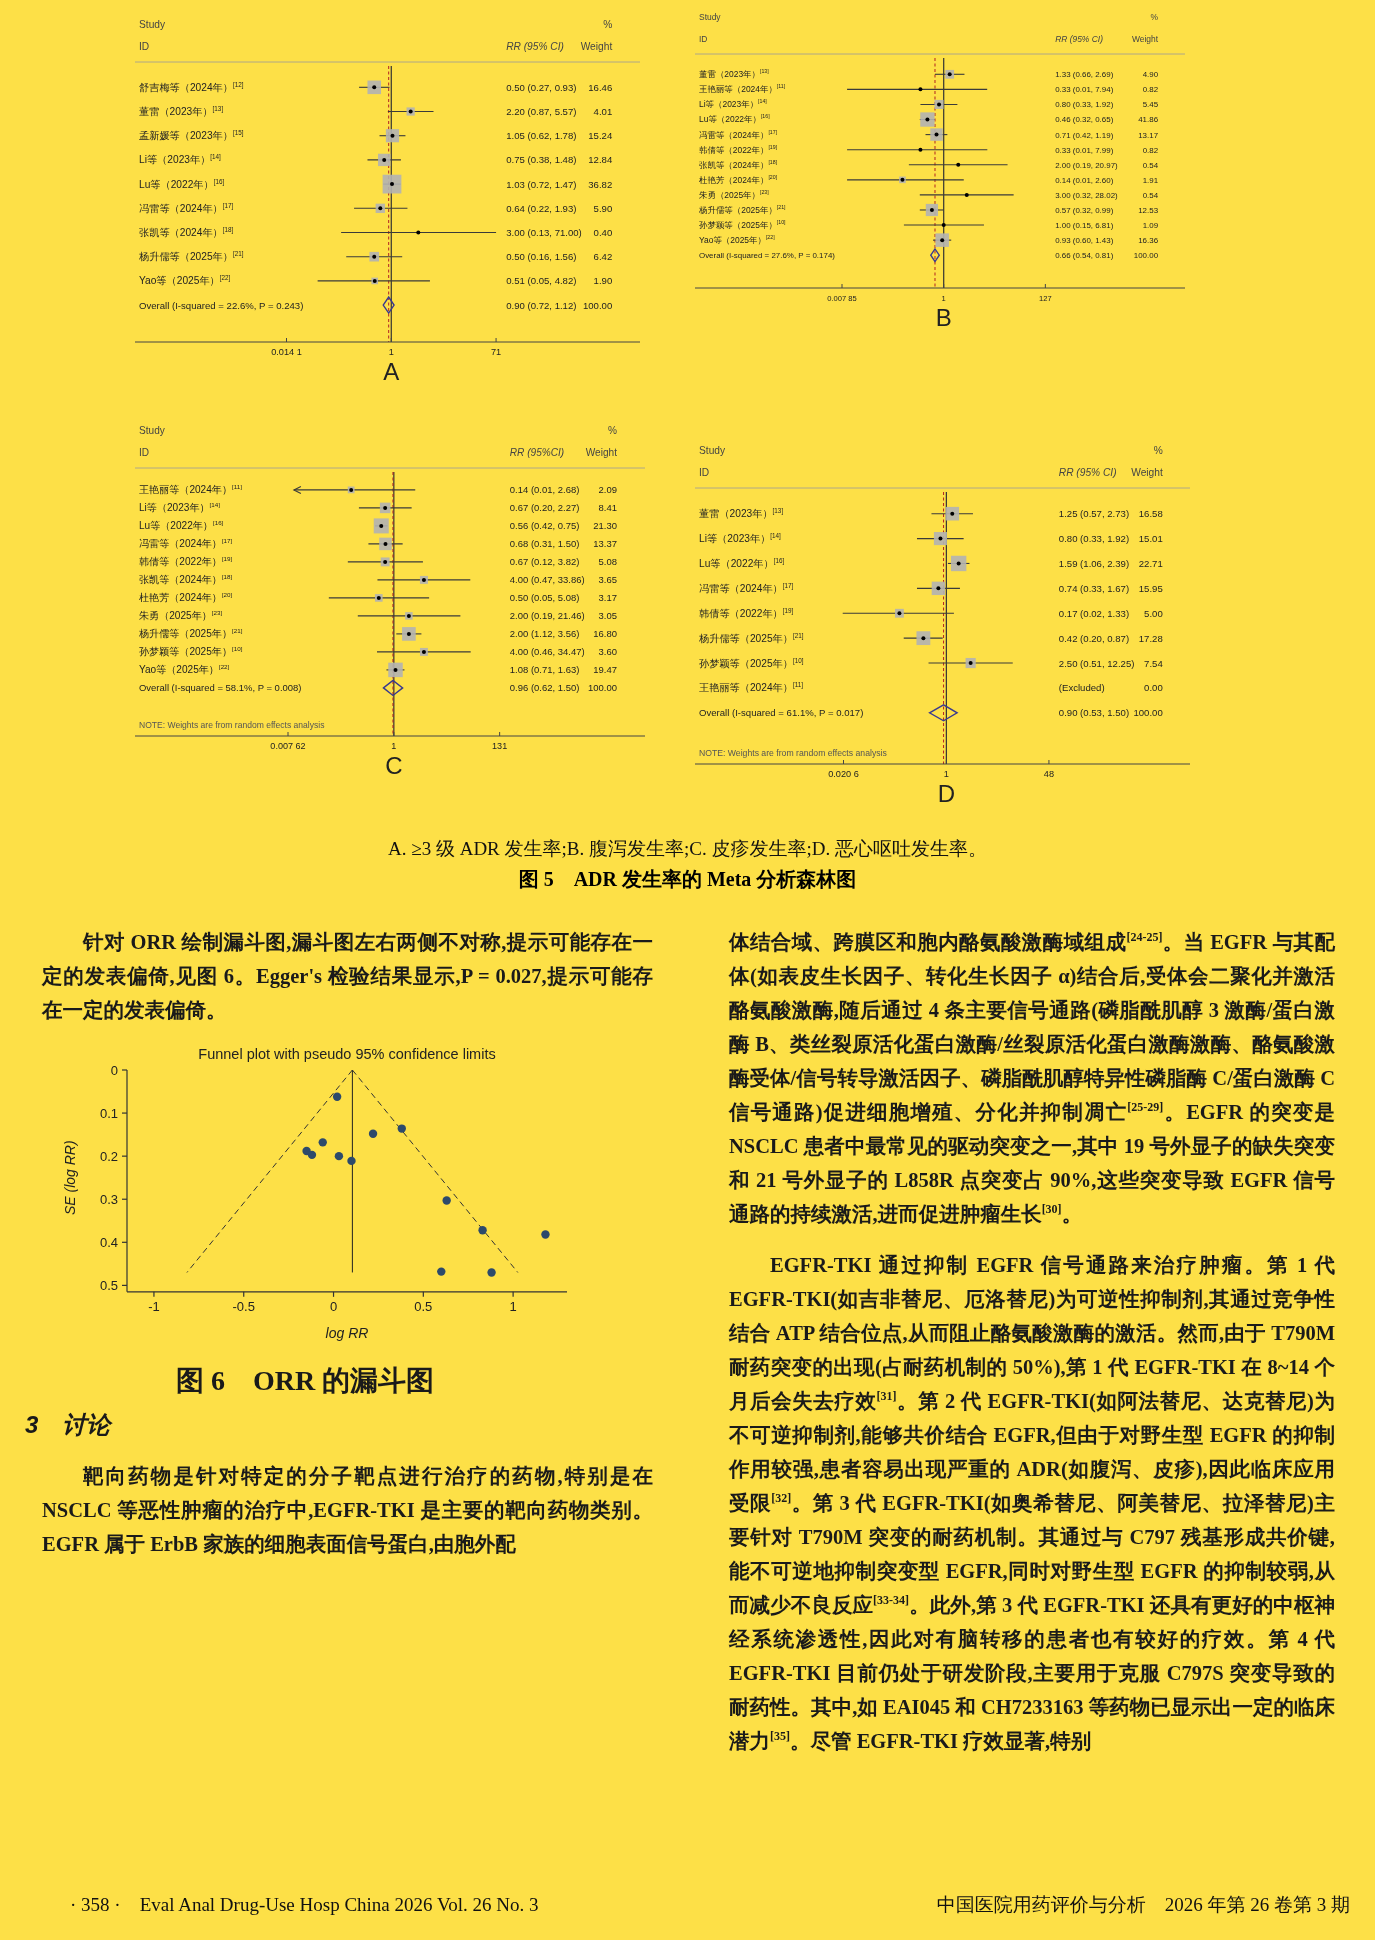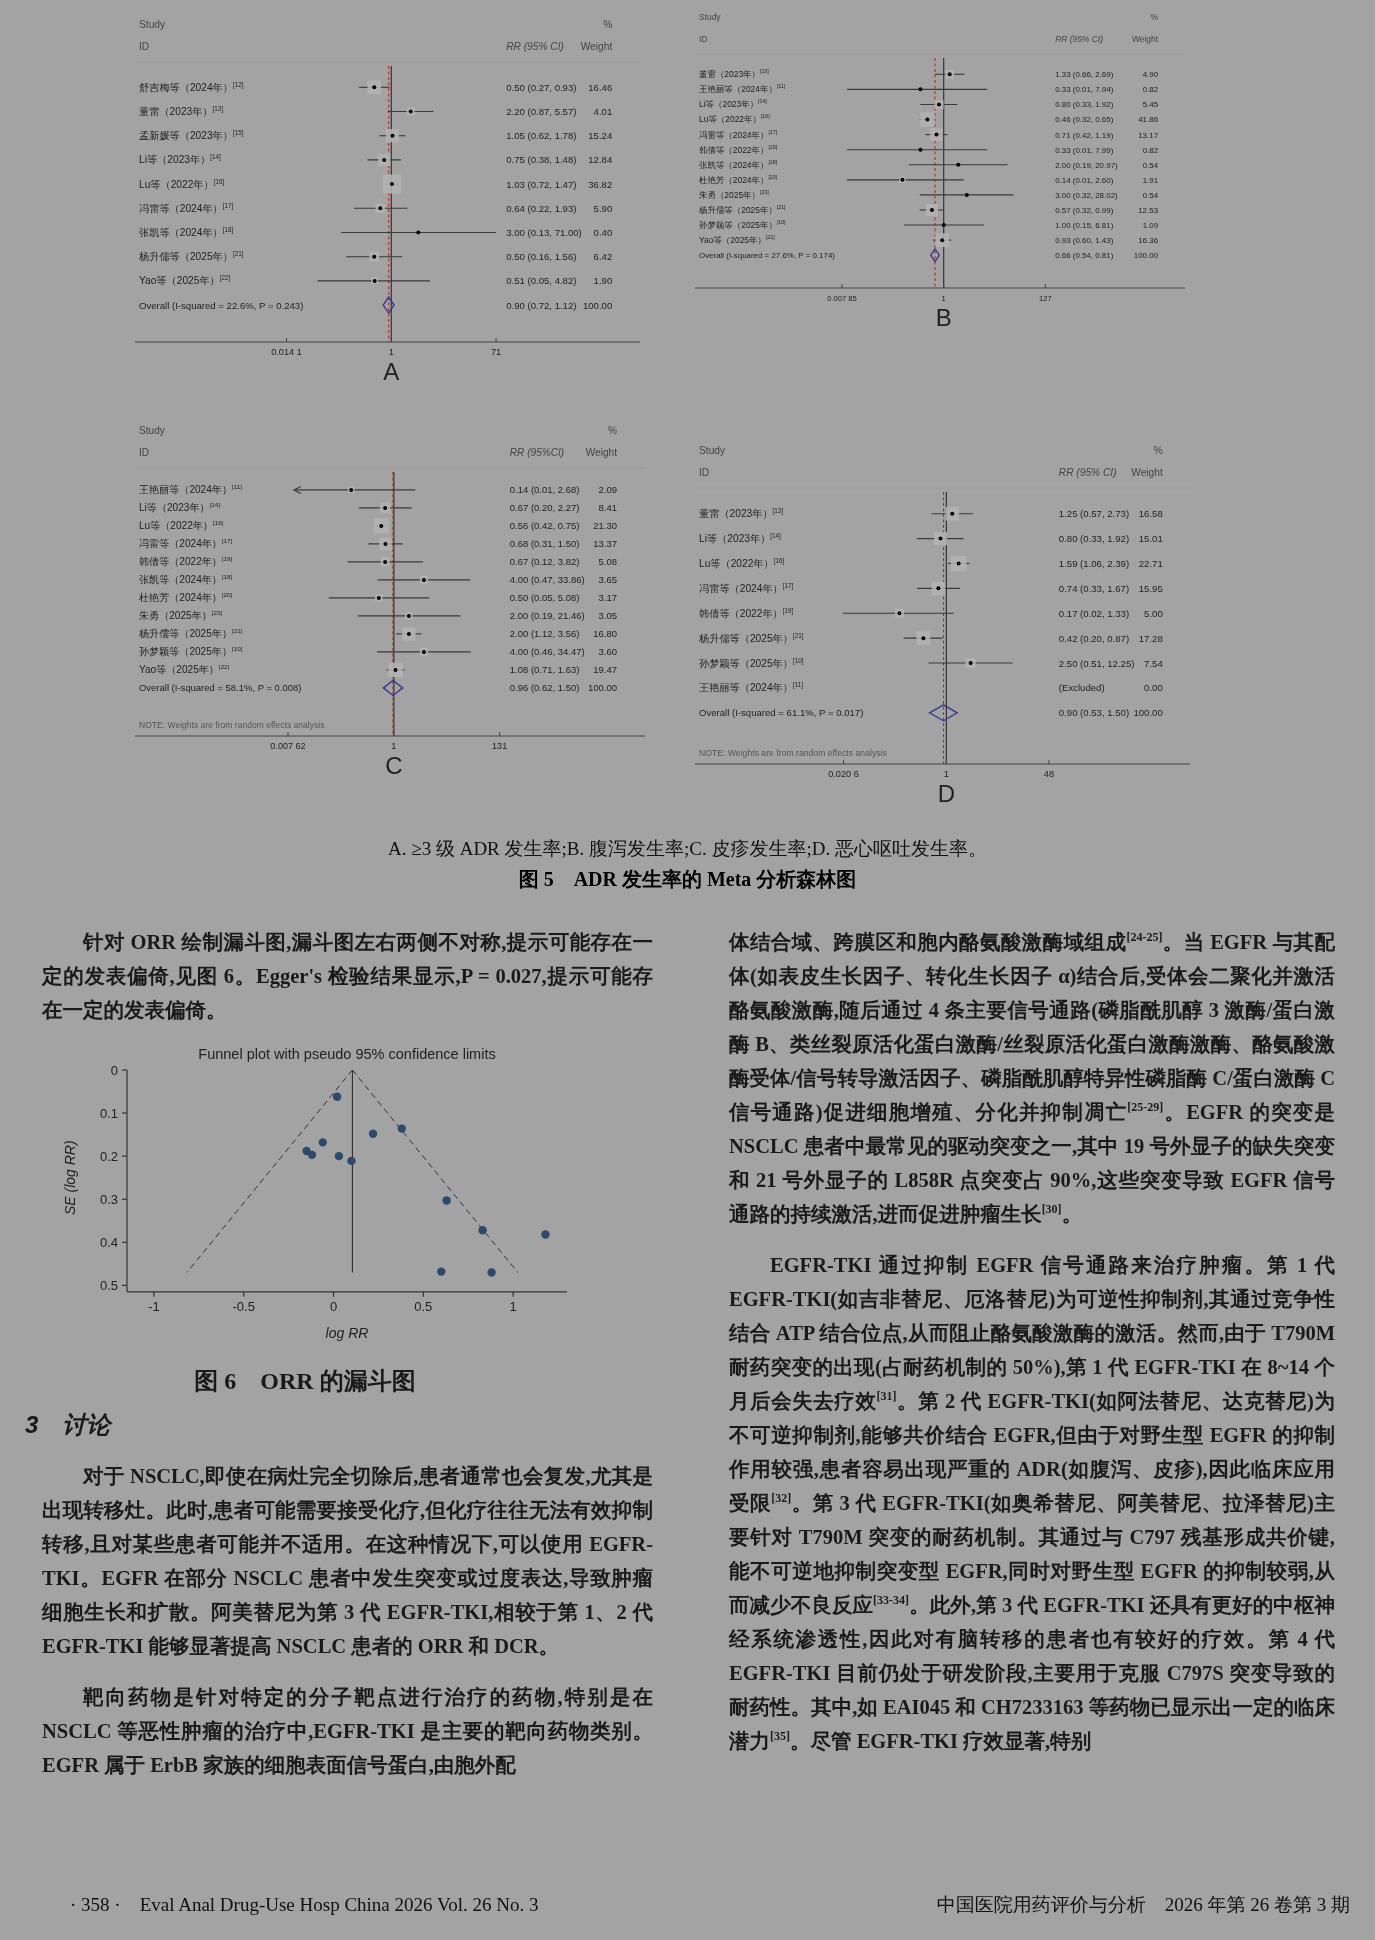--- a/index.html
+++ b/index.html
@@ -1,34 +1,34 @@
 <!DOCTYPE html>
 <html><head>
 <meta charset="utf-8">
 <style>
   html,body{margin:0;padding:0;background:#e8e8e8;}
-  .page{position:relative;width:1375px;height:1940px;background:#a3a3a3;margin:0 auto;
+  .page{position:relative;width:1375px;height:1940px;background:#fde047;margin:0 auto;
         font-family:"Liberation Serif","DejaVu Serif",serif;color:#1a1a1a;overflow:hidden;}
   svg text{font-family:"Liberation Sans","DejaVu Sans",sans-serif;}
   .plot{position:absolute;}
   .fig-legend{position:absolute;top:836px;left:0;width:100%;text-align:center;
               font-size:19px;color:#111;}
   .fig-caption{position:absolute;top:866px;left:0;width:100%;text-align:center;
                font-size:20px;font-weight:bold;color:#000;}
   .col{position:absolute;top:908px;width:645px;font-size:20.5px;line-height:34px;text-align:justify;}
   .col-left{left:25px;}
   .col-right{left:712px;width:640px;}
   .h-sec{font-family:"Liberation Sans","DejaVu Sans",sans-serif;font-weight:bold;
          font-size:20.5px;margin:0 0 4px 0;}
   .h-sec3{font-family:"Liberation Sans","DejaVu Sans",sans-serif;font-weight:bold;
           font-size:24px;margin:10px 0 8px 0;font-style:italic;}
   .body-p{margin:17px;text-indent:2em;font-weight:bold;}
   .body-p sup{font-size:12px;line-height:0;}
   .funnel-wrap{margin:4px 0 0 36px;}
-  .fig6-caption{text-align:center;font-size:24px;font-weight:bold;margin:10px 0 2px 0;width:560px;}
+  .fig6-caption{text-align:center;font-size:28px;font-weight:bold;margin:10px 0 2px 0;width:560px;}
   .footer{position:absolute;top:1892px;left:25px;right:25px;display:flex;
           justify-content:space-between;font-size:19px;color:#111;margin-left:45px;}
 </style>
 </head>
 <body>
 
 <div class="page">
 
   <section>
     <svg class="plot" style="left:135px;top:12px" viewBox="0 0 505 372" width="505" height="372">
@@ -401,21 +401,20 @@
           <circle cx="290.48979591836735" cy="116.89230769230768" r="4.2" fill="#2d4a6b"></circle>
           <circle cx="385.673469387755" cy="156.5230769230769" r="4.2" fill="#2d4a6b"></circle>
           <circle cx="421.59183673469386" cy="186.24615384615385" r="4.2" fill="#2d4a6b"></circle>
           <circle cx="484.44897959183675" cy="190.55384615384614" r="4.2" fill="#2d4a6b"></circle>
           <circle cx="380.2857142857142" cy="227.6" r="4.2" fill="#2d4a6b"></circle>
           <circle cx="430.5714285714285" cy="228.46153846153845" r="4.2" fill="#2d4a6b"></circle>
         </svg>
     </div>
     <div class="fig6-caption">图 6　ORR 的漏斗图</div>
     <h2 class="h-sec3">3　讨论</h2>
-    <p class="body-p">对于 NSCLC,即使在病灶完全切除后,患者通常也会复发,尤其是出现转移灶。此时,患者可能需要接受化疗,但化疗往往无法有效抑制转移,且对某些患者可能并不适用。在这种情况下,可以使用 EGFR-TKI。EGFR 在部分 NSCLC 患者中发生突变或过度表达,导致肿瘤细胞生长和扩散。阿美替尼为第 3 代 EGFR-TKI,相较于第 1、2 代 EGFR-TKI 能够显著提高 NSCLC 患者的 ORR 和 DCR。</p>
     <p class="body-p">靶向药物是针对特定的分子靶点进行治疗的药物,特别是在 NSCLC 等恶性肿瘤的治疗中,EGFR-TKI 是主要的靶向药物类别。EGFR 属于 ErbB 家族的细胞表面信号蛋白,由胞外配</p>
   </section>
 
   <section class="col col-right">
     <p class="body-p" style="text-indent:0">体结合域、跨膜区和胞内酪氨酸激酶域组成<sup>[24-25]</sup>。当 EGFR 与其配体(如表皮生长因子、转化生长因子 α)结合后,受体会二聚化并激活酪氨酸激酶,随后通过 4 条主要信号通路(磷脂酰肌醇 3 激酶/蛋白激酶 B、类丝裂原活化蛋白激酶/丝裂原活化蛋白激酶激酶、酪氨酸激酶受体/信号转导激活因子、磷脂酰肌醇特异性磷脂酶 C/蛋白激酶 C 信号通路)促进细胞增殖、分化并抑制凋亡<sup>[25-29]</sup>。EGFR 的突变是 NSCLC 患者中最常见的驱动突变之一,其中 19 号外显子的缺失突变和 21 号外显子的 L858R 点突变占 90%,这些突变导致 EGFR 信号通路的持续激活,进而促进肿瘤生长<sup>[30]</sup>。</p>
     <p class="body-p">EGFR-TKI 通过抑制 EGFR 信号通路来治疗肿瘤。第 1 代 EGFR-TKI(如吉非替尼、厄洛替尼)为可逆性抑制剂,其通过竞争性结合 ATP 结合位点,从而阻止酪氨酸激酶的激活。然而,由于 T790M 耐药突变的出现(占耐药机制的 50%),第 1 代 EGFR-TKI 在 8~14 个月后会失去疗效<sup>[31]</sup>。第 2 代 EGFR-TKI(如阿法替尼、达克替尼)为不可逆抑制剂,能够共价结合 EGFR,但由于对野生型 EGFR 的抑制作用较强,患者容易出现严重的 ADR(如腹泻、皮疹),因此临床应用受限<sup>[32]</sup>。第 3 代 EGFR-TKI(如奥希替尼、阿美替尼、拉泽替尼)主要针对 T790M 突变的耐药机制。其通过与 C797 残基形成共价键,能不可逆地抑制突变型 EGFR,同时对野生型 EGFR 的抑制较弱,从而减少不良反应<sup>[33-34]</sup>。此外,第 3 代 EGFR-TKI 还具有更好的中枢神经系统渗透性,因此对有脑转移的患者也有较好的疗效。第 4 代 EGFR-TKI 目前仍处于研发阶段,主要用于克服 C797S 突变导致的耐药性。其中,如 EAI045 和 CH7233163 等药物已显示出一定的临床潜力<sup>[35]</sup>。尽管 EGFR-TKI 疗效显著,特别</p>
   </section>
 
   <footer class="footer">
     <span>· 358 ·　Eval Anal Drug-Use Hosp China 2026 Vol. 26 No. 3</span>

